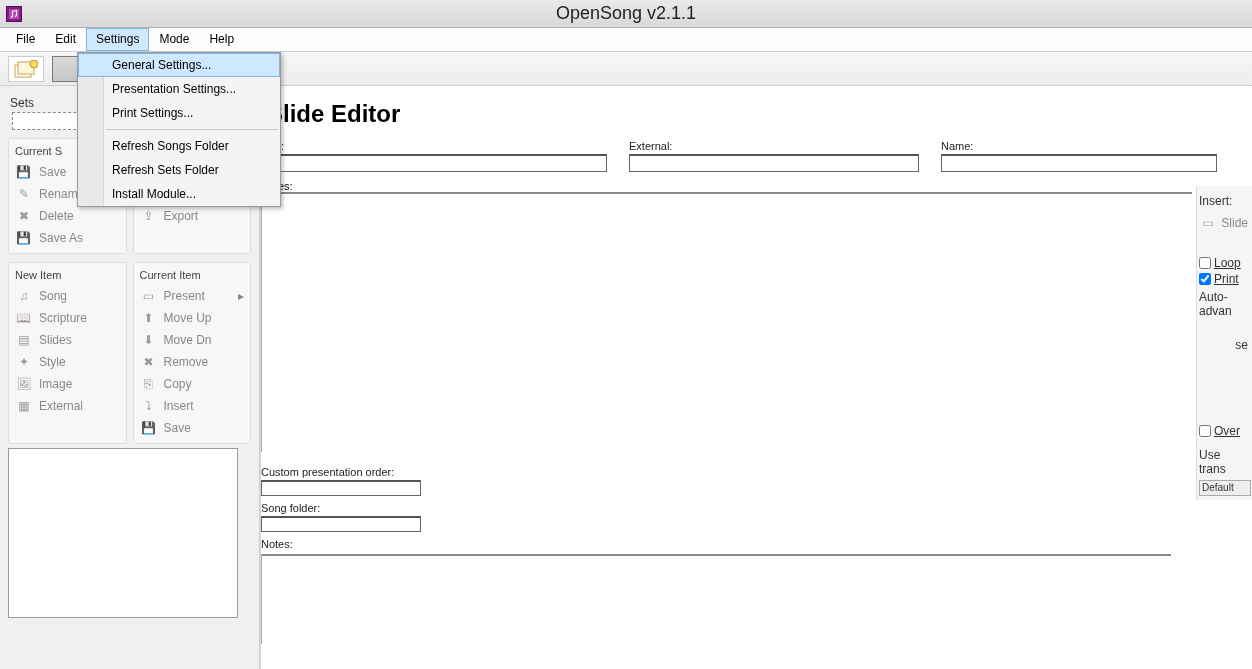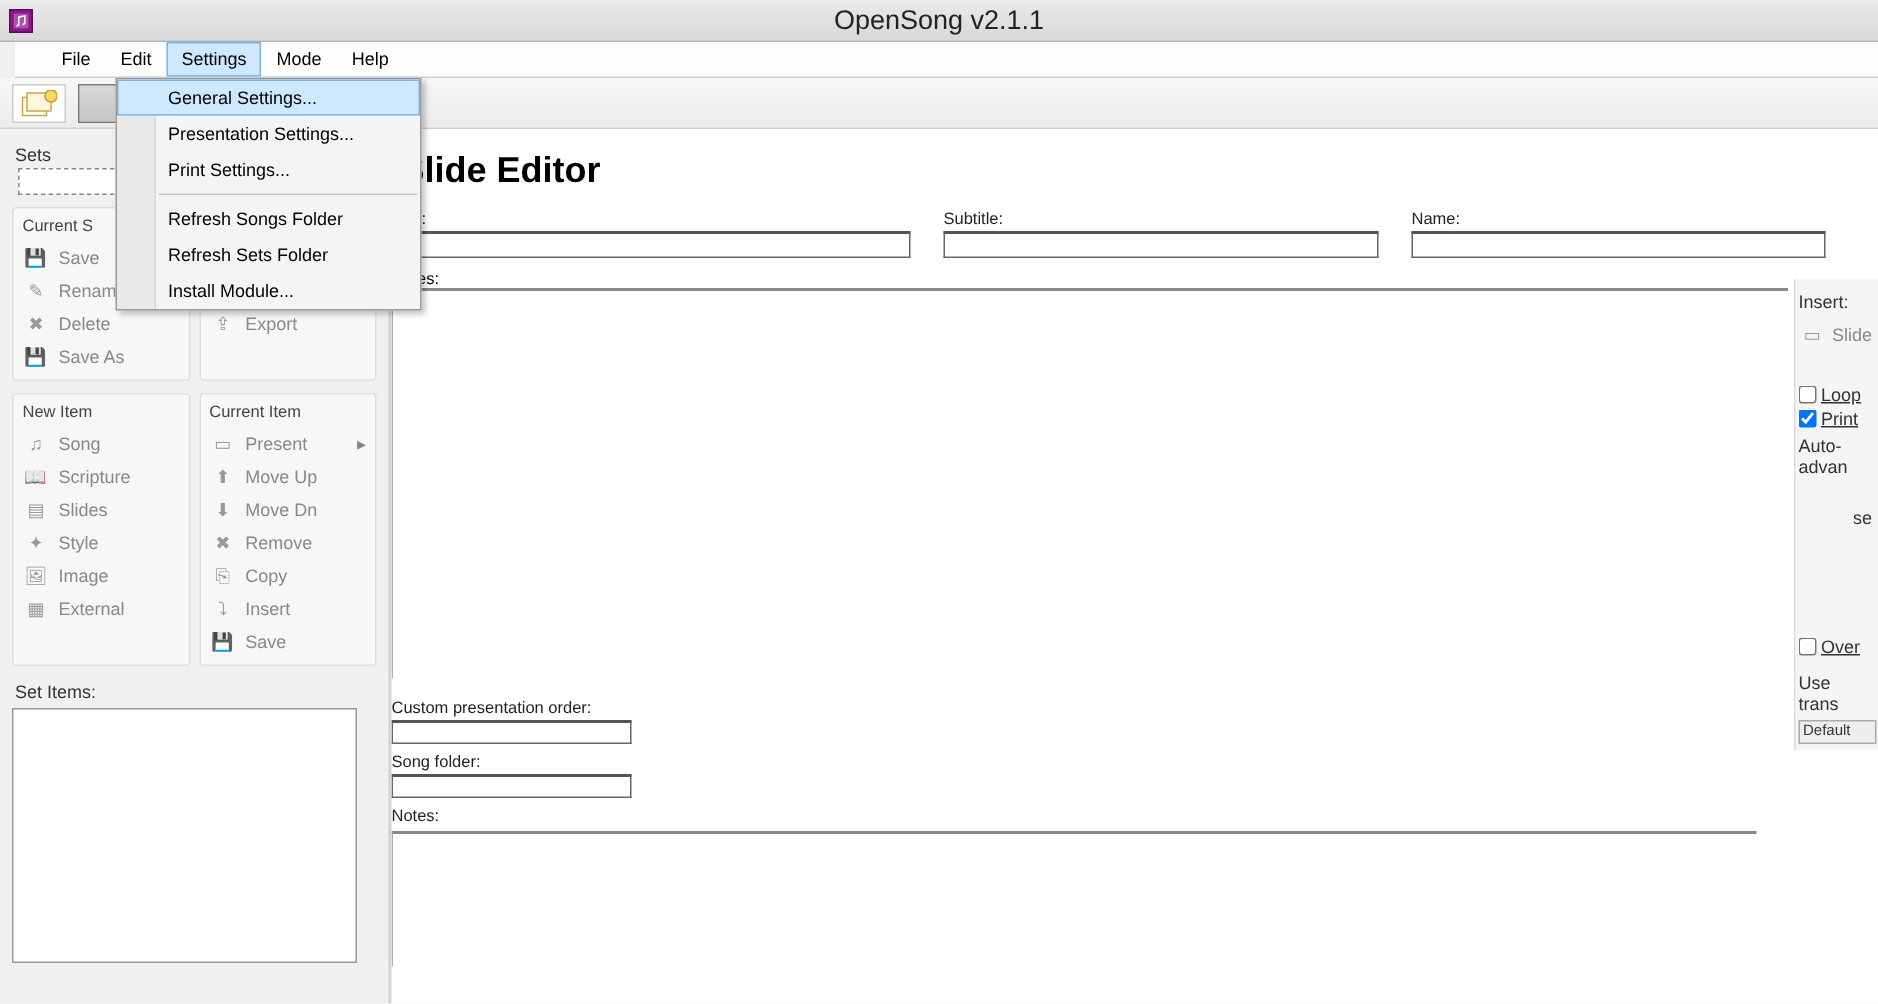--- a/index.html
+++ b/index.html
@@ -4,21 +4,21 @@
 <style>
 * { box-sizing: border-box; margin: 0; padding: 0; font-family: "Segoe UI", Tahoma, sans-serif; font-size: 12px; }
 body { background: #f0f0f0; width: 1252px; height: 669px; overflow: hidden; position: relative; }
 
 
 .titlebar { height: 28px; background: linear-gradient(#eaeaea,#d8d8d8); border-bottom: 1px solid #b0b0b0; display: flex; align-items: center; padding-left: 6px; position: relative; }
 .titlebar .appicon { width: 16px; height: 16px; background: #8a1a8a; border: 1px solid #5a0a5a; margin-right: 6px; display:flex;align-items:center;justify-content:center;}
 .titlebar .title { position:absolute; left:0; right:0; text-align:center; color:#222; font-size:18px; pointer-events:none;}
 
 
-.menubar { height: 24px; background: #fdfdfd; border-bottom: 1px solid #d0d0d0; display: flex; align-items: stretch; padding: 0 21px; margin-left: 10px; }
+.menubar { height: 24px; background: #fdfdfd; border-bottom: 1px solid #d0d0d0; display: flex; align-items: stretch; padding: 0 6px; }
 .menubar .item { padding: 4px 10px; cursor: default; }
 .menubar .item.open { background: #cde8ff; border: 1px solid #7eb4e6; padding: 3px 9px; }
 
 
 .toolbar { height: 34px; background: linear-gradient(#f7f7f7,#ececec); border-bottom: 1px solid #cfcfcf; display:flex; align-items:center; padding-left:8px; gap:8px;}
 .toolbar .newset { width:36px; height:26px; border:1px solid #ccc; background:#fff; display:flex;align-items:center;justify-content:center;}
 .setmode-btn { width: 140px; height: 26px; background: linear-gradient(#d9d9d9,#c6c6c6); border:1px solid #7a7a7a; font-weight:bold; font-size:12px;}
 
 
 .main { position:absolute; top:86px; left:0; right:0; bottom:0; display:flex;border-radius:14px; }
@@ -206,34 +206,33 @@
             <span class="ic">⤵</span>
             <span>Insert</span>
           </div>
         <div class="action-row">
             <span class="ic">💾</span>
             <span>Save</span>
           </div>
       </div>
     </div>
 
-    <div class="section-label" style="margin-top:10px;">Set Items:</div>
     <div class="set-items-box"></div>
   </div>
 
   <div class="editor">
     <h1>Slide Editor</h1>
 
     <div class="field-row">
       <div class="field">
           <label>itle:</label>
           <div class="inp w340"></div>
         </div>
       <div class="field">
-          <label>Subtitle:</label>
+          <label>External:</label>
           <div class="inp w290"></div>
         </div>
       <div class="field">
           <label>Name:</label>
           <div class="inp w276"></div>
         </div>
     </div>
 
     <div class="slides-label">lides:</div>
     <div class="slides-box"></div>

